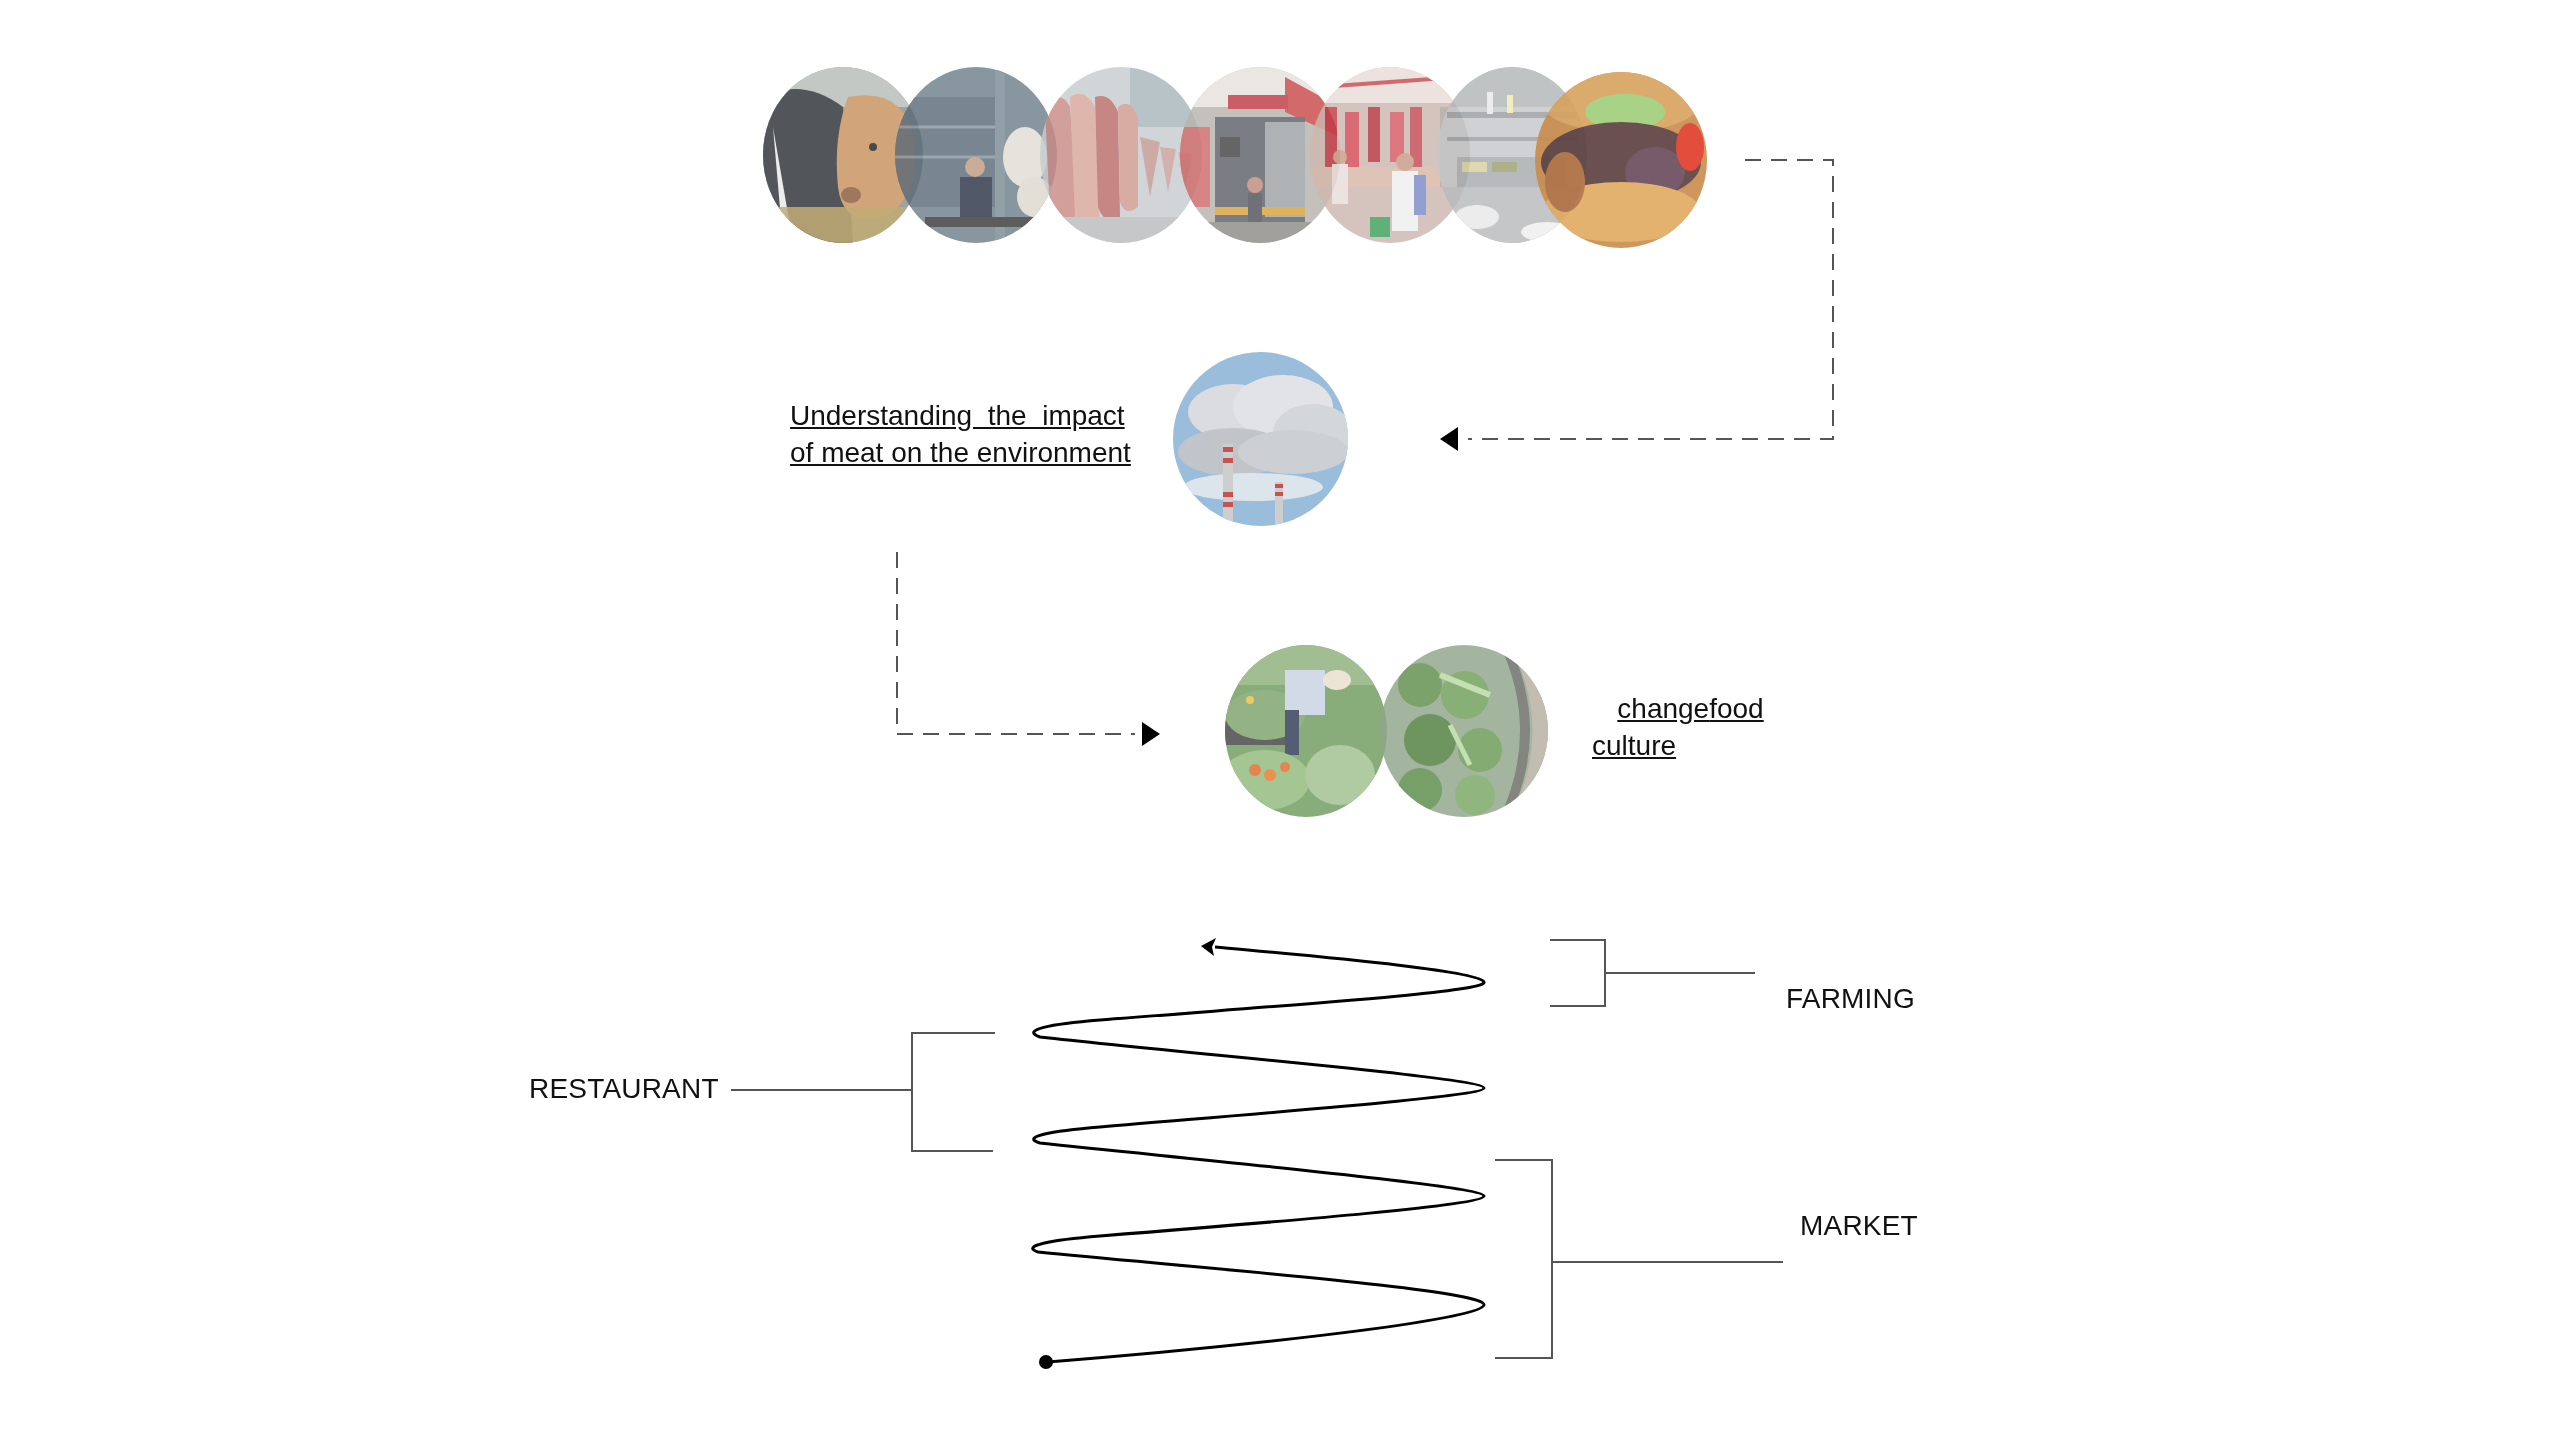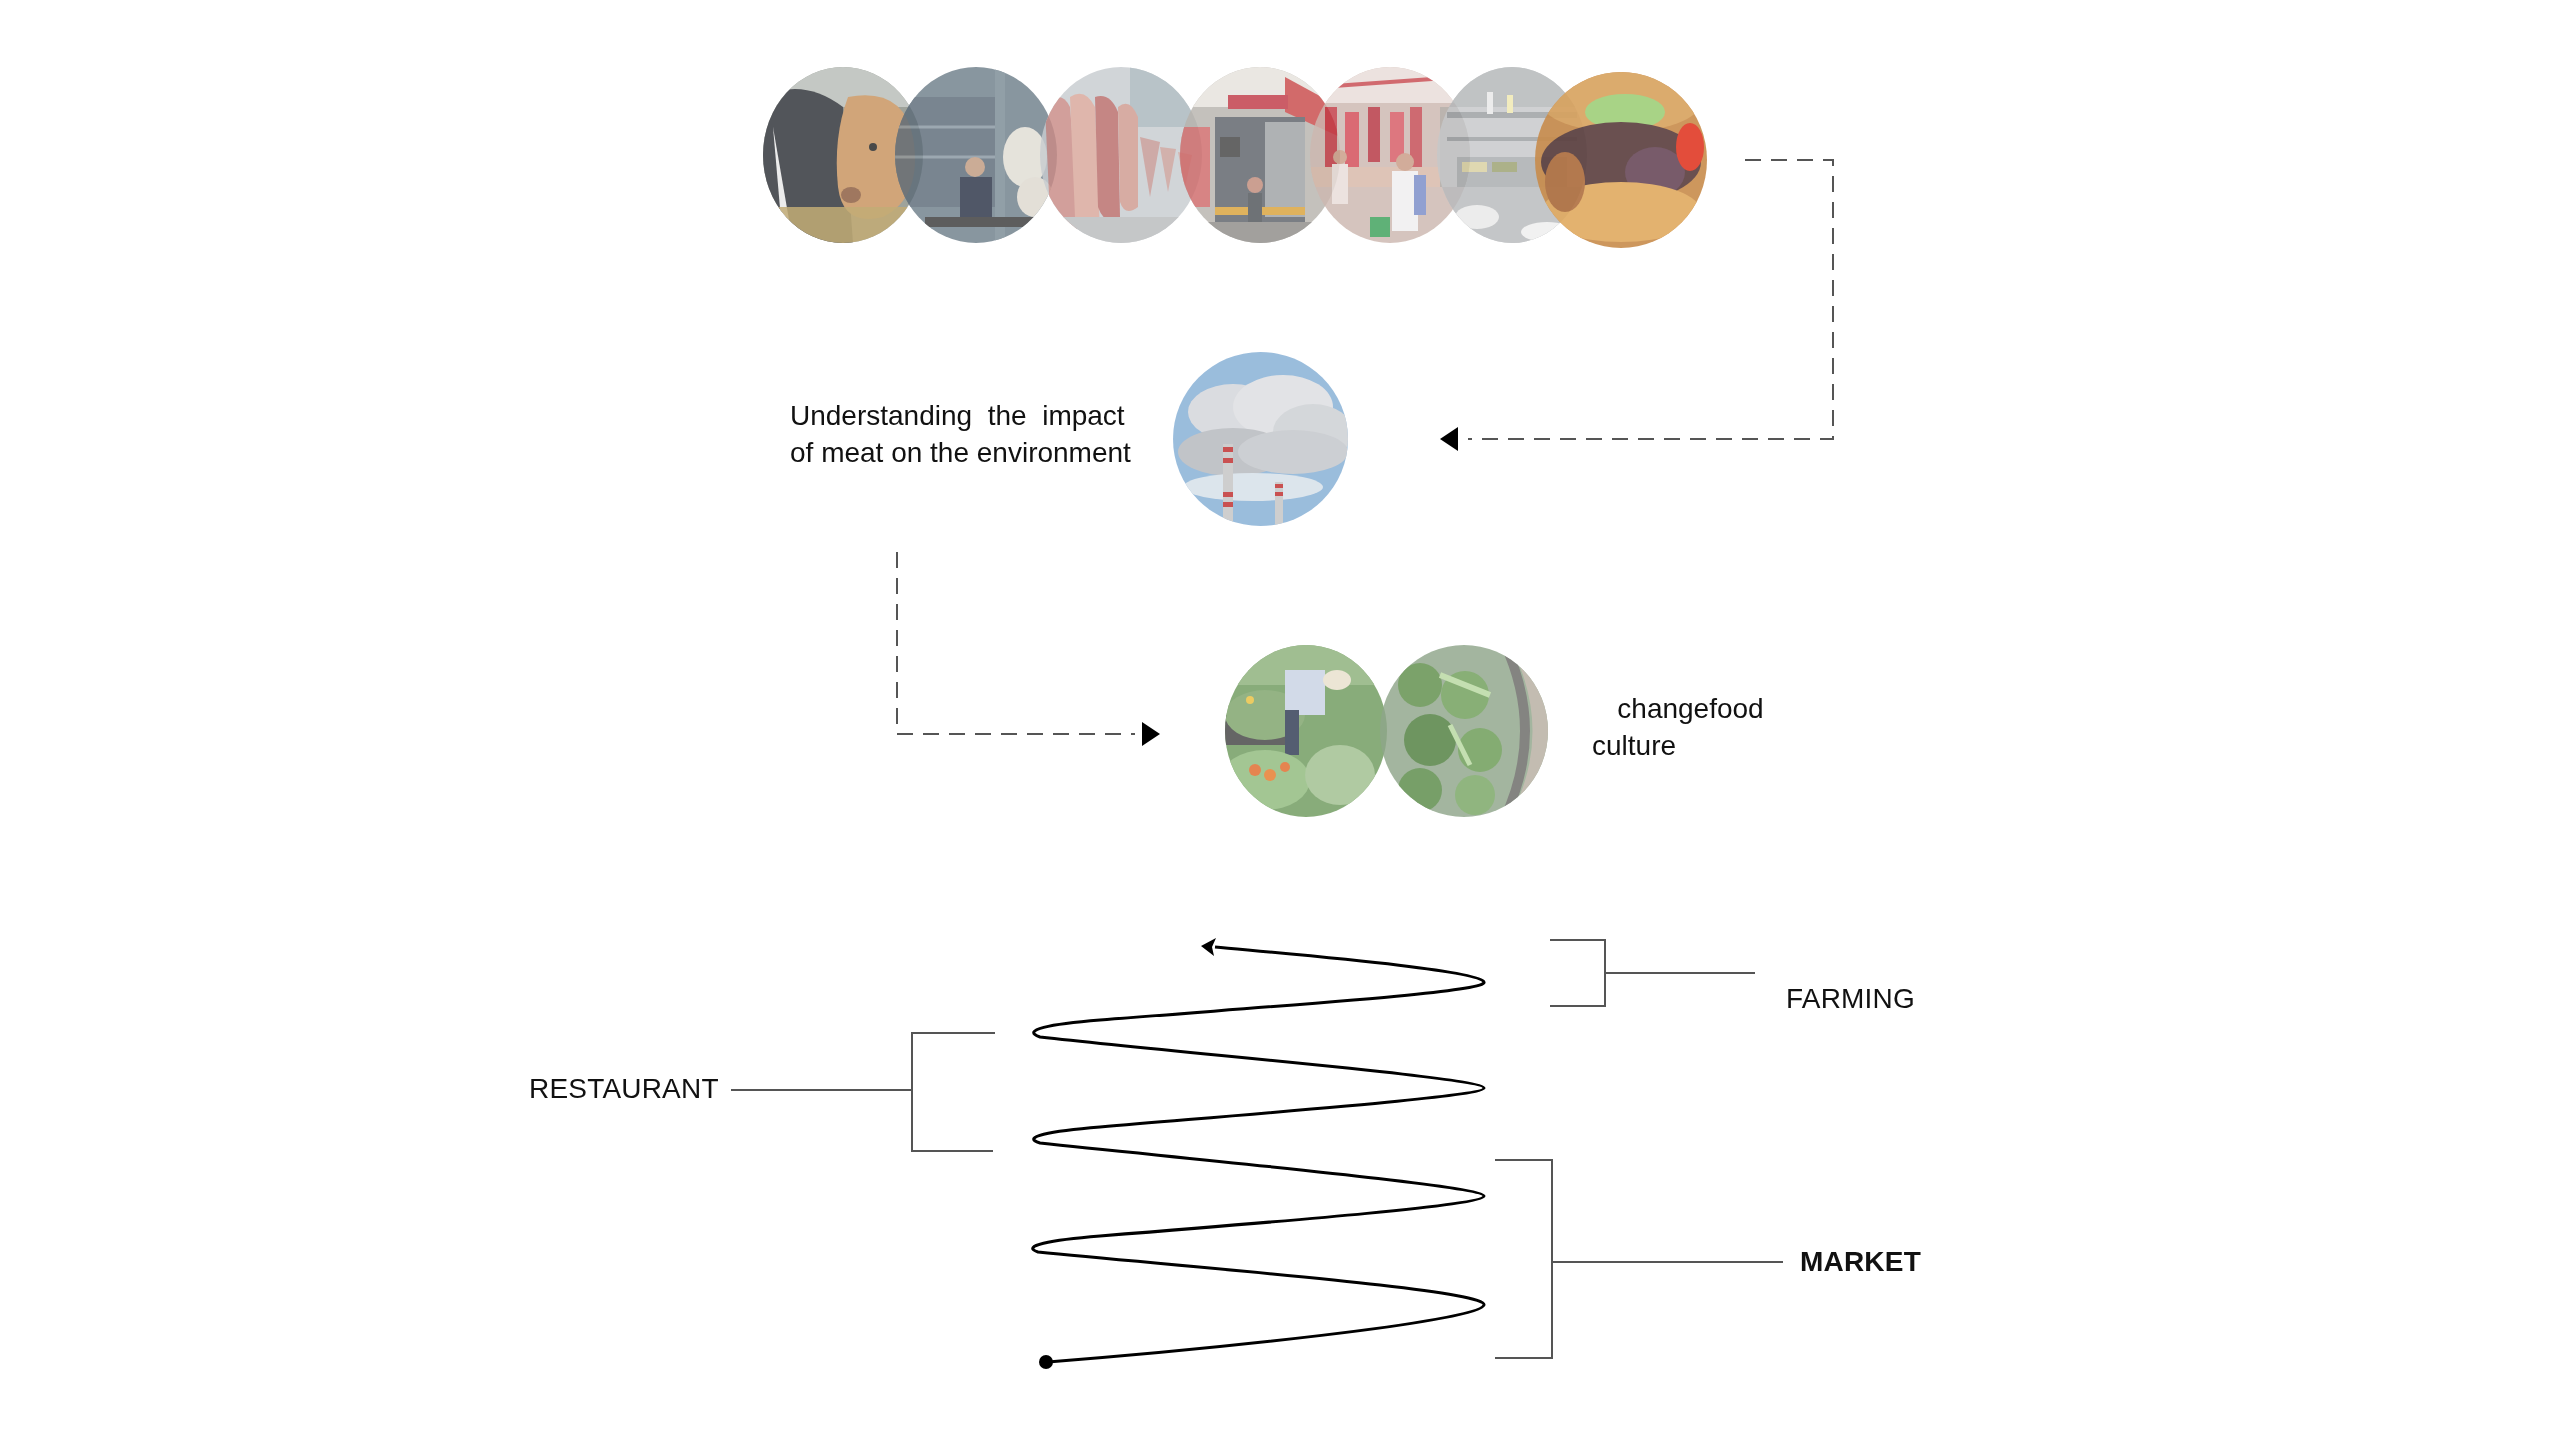--- a/index.html
+++ b/index.html
@@ -1,20 +1,20 @@
 <!DOCTYPE html>
 <html><head>
 <meta charset="utf-8">
 <style>
   html, body { margin:0; padding:0; background:#ffffff; }
   body { width:2560px; height:1440px; position:relative; overflow:hidden;
          font-family:"Liberation Sans", "DejaVu Sans", sans-serif; color:#111; }
   .photo { position:absolute; border-radius:50%; overflow:hidden; opacity:0.82; }
   .photo svg { width:100%; height:100%; display:block; }
-  .caption { position:absolute; font-size:28px; line-height:37px; color:#111; }
+  .caption { position:absolute; font-size:28px; line-height:37px; color:#111;text-decoration:underline; }
   .label { position:absolute; font-size:28px; color:#111; letter-spacing:0.2px; }
   svg.overlay { position:absolute; left:0; top:0; }
 </style>
 </head>
 <body>
 
 <div>
 
   <div class="photo" style="left:763px; top:67px; width:160px; height:176px;">
     <svg viewBox="0 0 160 176" preserveAspectRatio="none">
@@ -235,13 +235,13 @@
   </g>
 
   <g>
     <polyline points="1495,1160 1552,1160 1552,1358 1495,1358" fill="none" stroke="#555" stroke-width="2"></polyline>
     <line x1="1552" y1="1262" x2="1783" y2="1262" stroke="#555" stroke-width="2"></line>
   </g>
 </svg>
 
 <div class="label" style="left:1786px; top:956px;margin-top:27px;">FARMING</div>
 <div class="label" style="left:529px; top:1073px;">RESTAURANT</div>
-<div class="label" style="left:1800px; top:1246px;font-weight:bold;">MARKET</div>
+<div class="label" style="left:1800px; top:1210px;">MARKET</div>
 
 </body></html>

